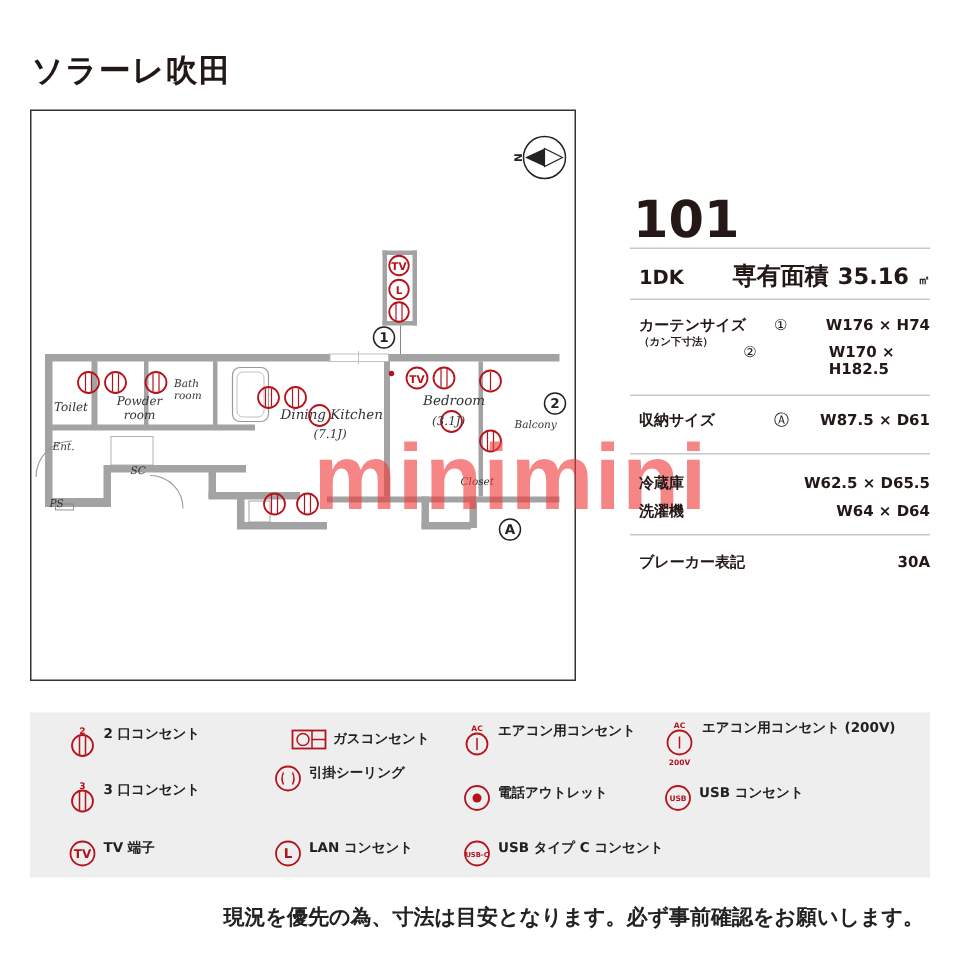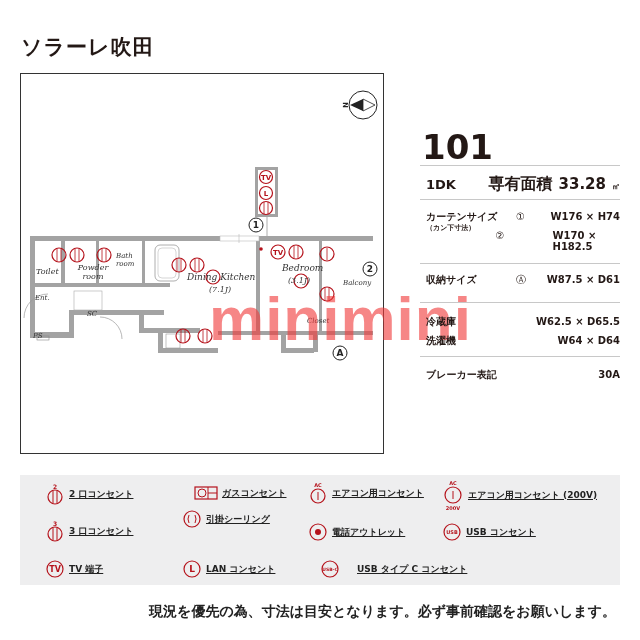--- a/index.html
+++ b/index.html
@@ -14,21 +14,21 @@
   .watermark { position: absolute; left: 183px; top: 288px; font-family: "Liberation Sans", sans-serif; font-weight: bold; font-size: 62px; color: rgba(240,60,60,0.62); letter-spacing: 1px; line-height: 1; margin-left: 25px; }
 
   .unit-no { position: absolute; left: 422px; top: 127px; font-size: 34px; font-weight: bold; letter-spacing: 0px; }
   .hr { position: absolute; left: 420px; width: 200px; height: 1px; background: #c8c8c8; }
   .info-row { position: absolute; left: 426px; width: 194px; font-size: 11px; display: flex; align-items: baseline; }
   .bold { font-weight: bold; }
   .right { margin-left: auto; }
   .small { font-size: 7px; }
 
   .legend { position: absolute; left: 20px; top: 475px; width: 600px; height: 110px; background: #eeeeef; }
-  .legend-item { position: absolute; display: flex; align-items: center; font-size: 9px; font-weight: bold; color: #222; white-space: nowrap; text-decoration: underline; }
+  .legend-item { position: absolute; display: flex; align-items: flex-start; font-size: 9px; font-weight: bold; color: #222; white-space: nowrap; }
   .legend-item svg { margin-right: 4px; }
   .note { position: absolute; right: 24px; top: 603px; font-size: 14px; color: #222; font-weight: bold; }
 </style>
 </head>
 <body>
 
 <div class="title">ソラーレ吹田</div>
 
 <div class="plan-frame">
   <svg class="plan-svg" viewBox="0 0 364 381">
@@ -153,21 +153,21 @@
   <div class="plan-label" style="left:66px;top:236px;font-size:7px;">SC</div>
   <div class="plan-label" style="left:12px;top:258px;font-size:7px;">PS</div>
   <div class="watermark" style="left:163px;top:214px;">minimini</div>
 </div>
 
 <div class="unit-no">101</div>
 <div class="hr" style="top:165px;"></div>
 <div class="info-row" style="top:174px;">
   <span class="bold" style="font-size:13px;">1DK</span>
   <span class="right bold" style="font-size:16px;margin-right:6px;">専有面積</span>
-  <span class="bold" style="font-size:15px;margin-right:6px;">33.28</span>
+  <span class="bold" style="font-size:15px;margin-right:6px;">35.16</span>
   <span class="bold" style="font-size:8px;">㎡</span>
 </div>
 <div class="hr" style="top:199px;"></div>
 <div class="info-row" style="top:210px;">
   <span class="bold" style="font-size:10px;width:90px;">カーテンサイズ</span>
   <span style="font-size:10px;">①</span>
   <span class="right bold" style="font-size:10px;">W176 × H74</span>
 </div>
 <div class="info-row" style="top:223px;">
   <span class="small bold">（カン下寸法）</span>
@@ -271,21 +271,21 @@
       </svg>
     <span>TV 端子</span>
   </div>
   <div class="legend-item" style="left:162px;top:84px;">
     <svg width="20" height="20" viewBox="0 0 20 20">
         <circle cx="10" cy="10" r="8" fill="none" stroke="#b5121b" stroke-width="1.2"></circle>
         <text x="10" y="13" font-size="9" font-weight="bold" fill="#b5121b" text-anchor="middle">L</text>
       </svg>
     <span>LAN コンセント</span>
   </div>
-  <div class="legend-item" style="left:300px;top:84px;gap:13px;">
+  <div class="legend-item" style="left:288px;top:84px;">
     <svg width="20" height="20" viewBox="0 0 20 20">
         <circle cx="10" cy="10" r="8" fill="none" stroke="#b5121b" stroke-width="1.2"></circle>
         <text x="10" y="12" font-size="4.5" fill="#b5121b" text-anchor="middle">USB-C</text>
       </svg>
     <span>USB タイプ C コンセント</span>
   </div>
 </div>
 
 <div class="note">現況を優先の為、寸法は目安となります。必ず事前確認をお願いします。</div>
 

